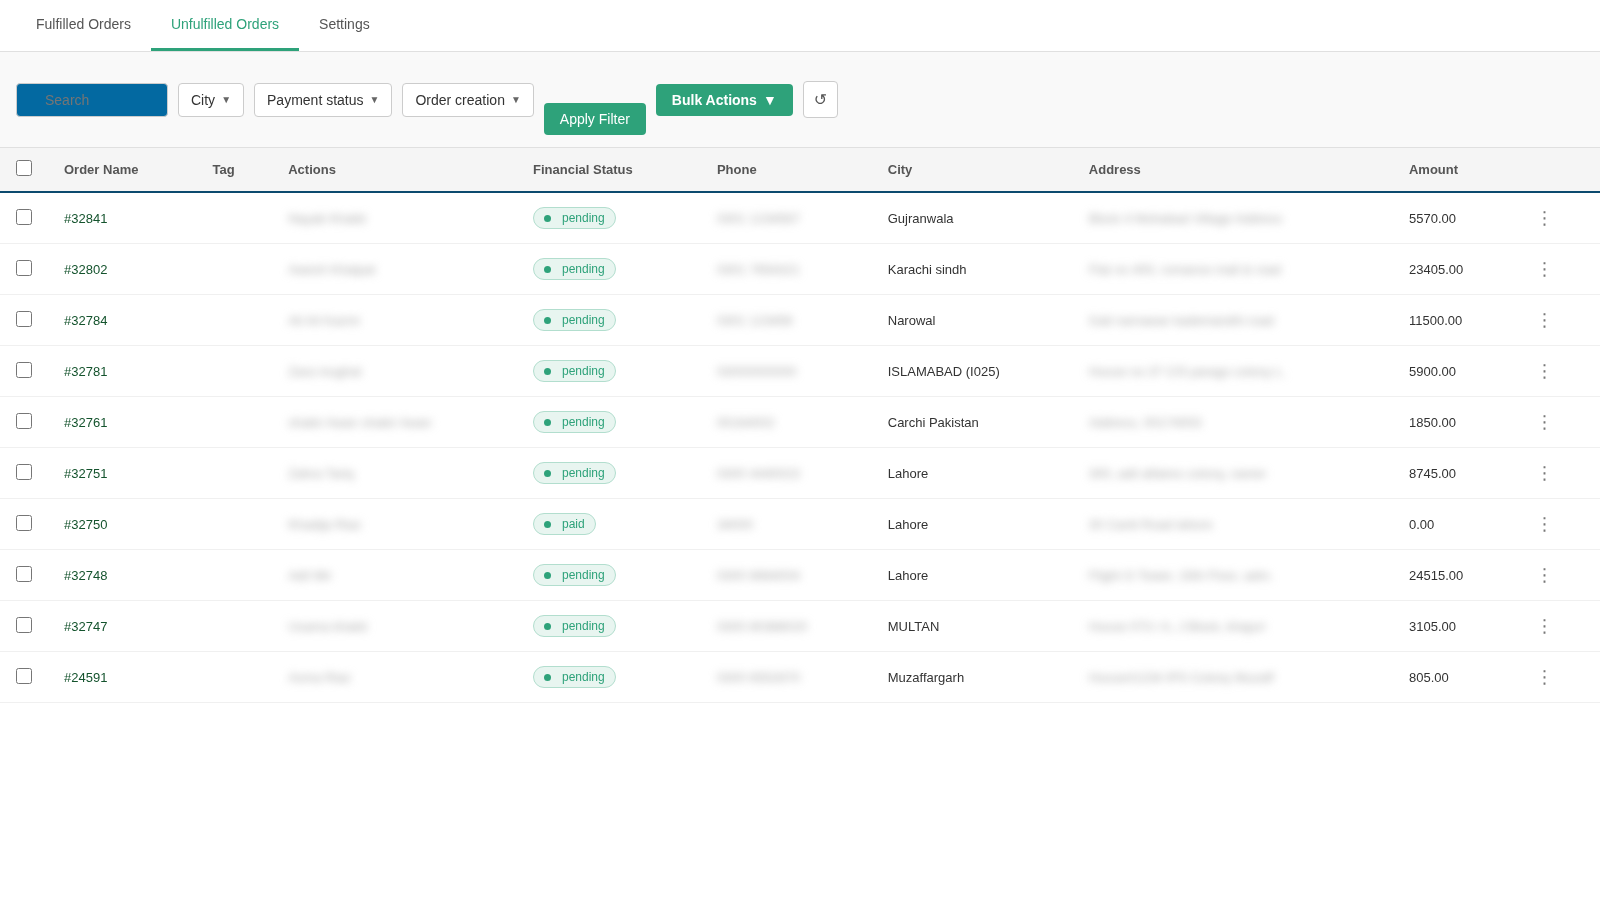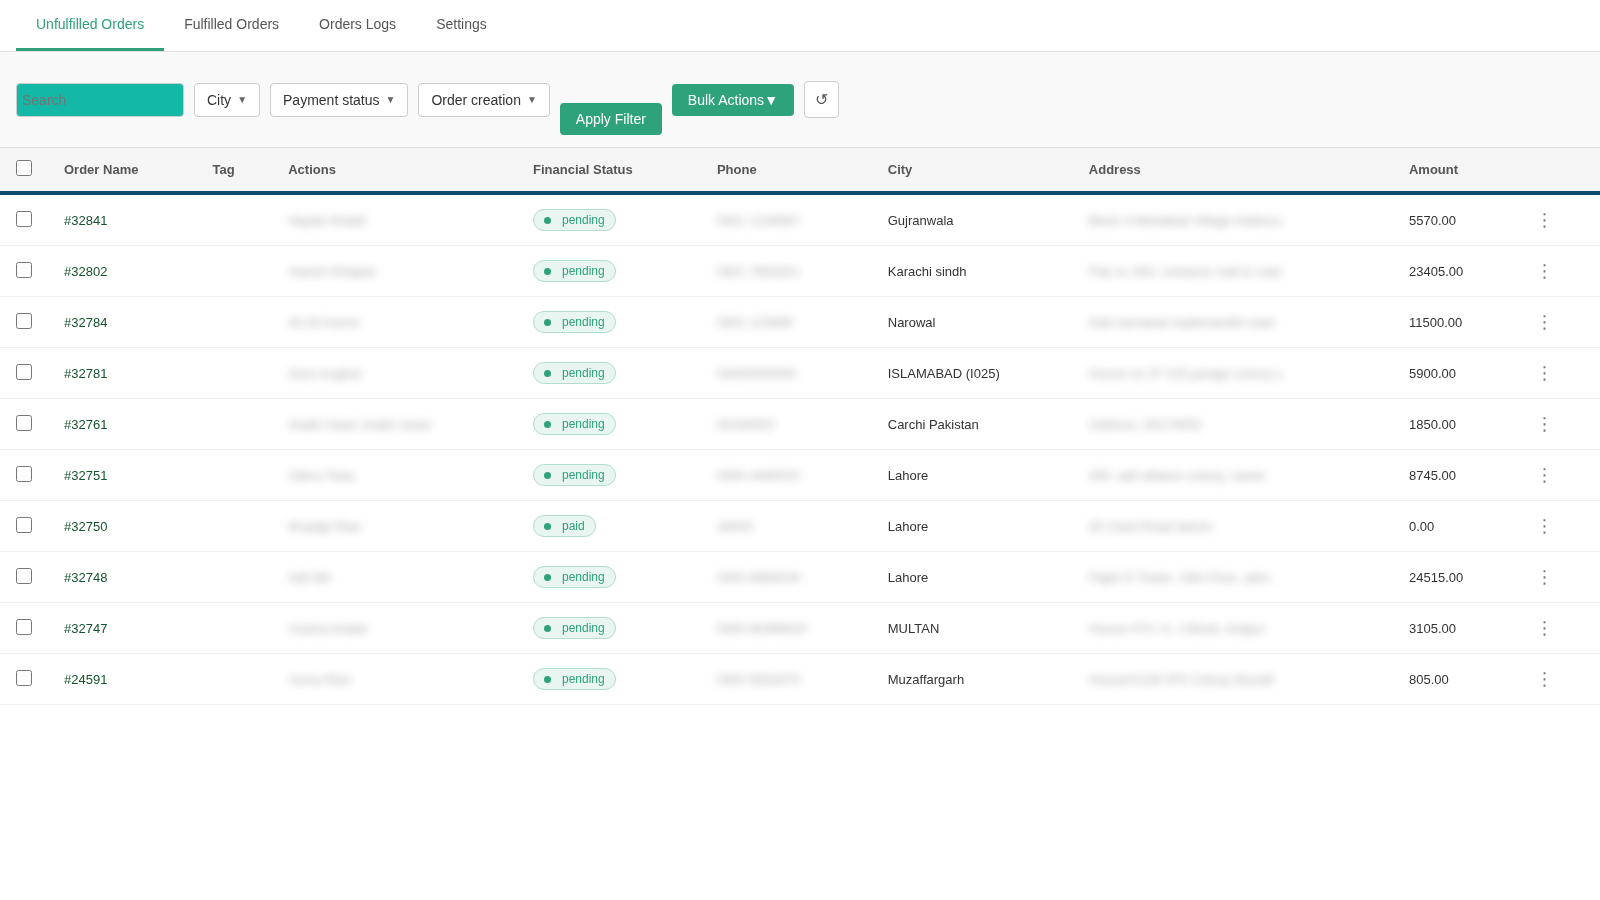--- a/index.html
+++ b/index.html
@@ -4,58 +4,57 @@
   <style>
     * { box-sizing: border-box; margin: 0; padding: 0; }
     body { font-family: -apple-system, BlinkMacSystemFont, 'Segoe UI', sans-serif; background: #fff; color: #333; font-size: 14px; }
 
     .tabs { display: flex; border-bottom: 1px solid #e0e0e0; padding: 0 16px; }
     .tab { padding: 16px 20px; cursor: pointer; color: #555; font-size: 14px; border-bottom: 3px solid transparent; }
     .tab.active { color: #2ea27a; border-bottom: 3px solid #2ea27a; font-weight: 500; }
 
     .toolbar { display: flex; align-items: center; gap: 10px; padding: 12px 16px; background: #f9f9f9; border-bottom: 1px solid #e0e0e0; }
 
-    .search-input { border: 1px solid #ccc; border-radius: 4px; padding: 8px 5px; font-size: 14px; width: 168px; outline: none; background: #14b8a6; }
+    .search-input { border: 1px solid #ccc; border-radius: 4px; padding: 8px 28px; font-size: 14px; width: 152px; outline: none; background: #0369a1; }
 
     .dropdown-btn { display: flex; align-items: center; gap: 6px; border: 1px solid #ccc; border-radius: 4px; padding: 8px 12px; background: #fff; cursor: pointer; font-size: 14px; color: #333; white-space: nowrap; }
     .dropdown-arrow { font-size: 10px; color: #666; }
 
     .btn-apply { background: #2ea27a; color: #fff; border: none; border-radius: 4px; padding: 8px 16px; cursor: pointer; font-size: 14px; font-weight: 500; margin-top: 39px; }
 
-    .btn-bulk { background: #2ea27a; color: #fff; border: none; border-radius: 4px; padding: 8px 16px; cursor: pointer; font-size: 14px; font-weight: 400; display: flex; align-items: center; gap: 0; }
+    .btn-bulk { background: #2ea27a; color: #fff; border: none; border-radius: 4px; padding: 8px 16px; cursor: pointer; font-size: 14px; font-weight: 700; display: flex; align-items: center; gap: 6px; }
 
     .refresh-btn { border: 1px solid #ccc; border-radius: 4px; padding: 8px 10px; background: #fff; cursor: pointer; font-size: 16px; color: #555; }
 
     .table-container { overflow-x: auto; }
     table { width: 100%; border-collapse: collapse; }
     thead tr { background: #f5f5f5; }
-    th { padding: 12px 16px; text-align: left; font-weight: 600; font-size: 13px; color: #555; border-bottom: 4px solid #0c4a6e; white-space: nowrap; }
+    th { padding: 12px 16px; text-align: left; font-weight: 600; font-size: 13px; color: #555; border-bottom: 2px solid #0c4a6e; white-space: nowrap; }
     td { padding: 12px 16px; border-bottom: 1px solid #f0f0f0; font-size: 13px; color: #333; white-space: nowrap; }
 
     .check-col { width: 40px; }
     input[type="checkbox"] { width: 16px; height: 16px; cursor: pointer; accent-color: #2ea27a; }
 
     .badge { display: inline-flex; align-items: center; gap: 11px; padding: 3px 10px; border-radius: 20px; font-size: 12px; font-weight: 500; }
     .badge-pending { background: #e8f5f0; color: #2ea27a; border: 1px solid #b2dece; }
     .badge-paid { background: #e8f5f0; color: #2ea27a; border: 1px solid #b2dece; }
     .badge-dot { width: 7px; height: 7px; border-radius: 50%; background: #2ea27a; display: inline-block; }
 
     .blurred { filter: blur(4px); user-select: none; color: #aaa; }
 
     .more-btn { background: none; border: none; cursor: pointer; font-size: 18px; color: #777; padding: 2px 6px; }
 
     .order-name { color: #14532d; font-weight: 500; }
   </style>
 </head>
 <body>
 
 <div class="tabs">
+  <div class="tab">Fulfilled Orders</div>
   <div class="tab active">Unfulfilled Orders</div>
-  <div class="tab">Fulfilled Orders</div>
-  <div class="tab">Orders Logs</div>
   <div class="tab">Settings</div>
 </div>
 
 <div class="toolbar">
   <input type="text" class="search-input" placeholder="Search" style="">
 
   <button class="dropdown-btn">
     <span>City</span>
     <span class="dropdown-arrow">▼</span>
   </button>

